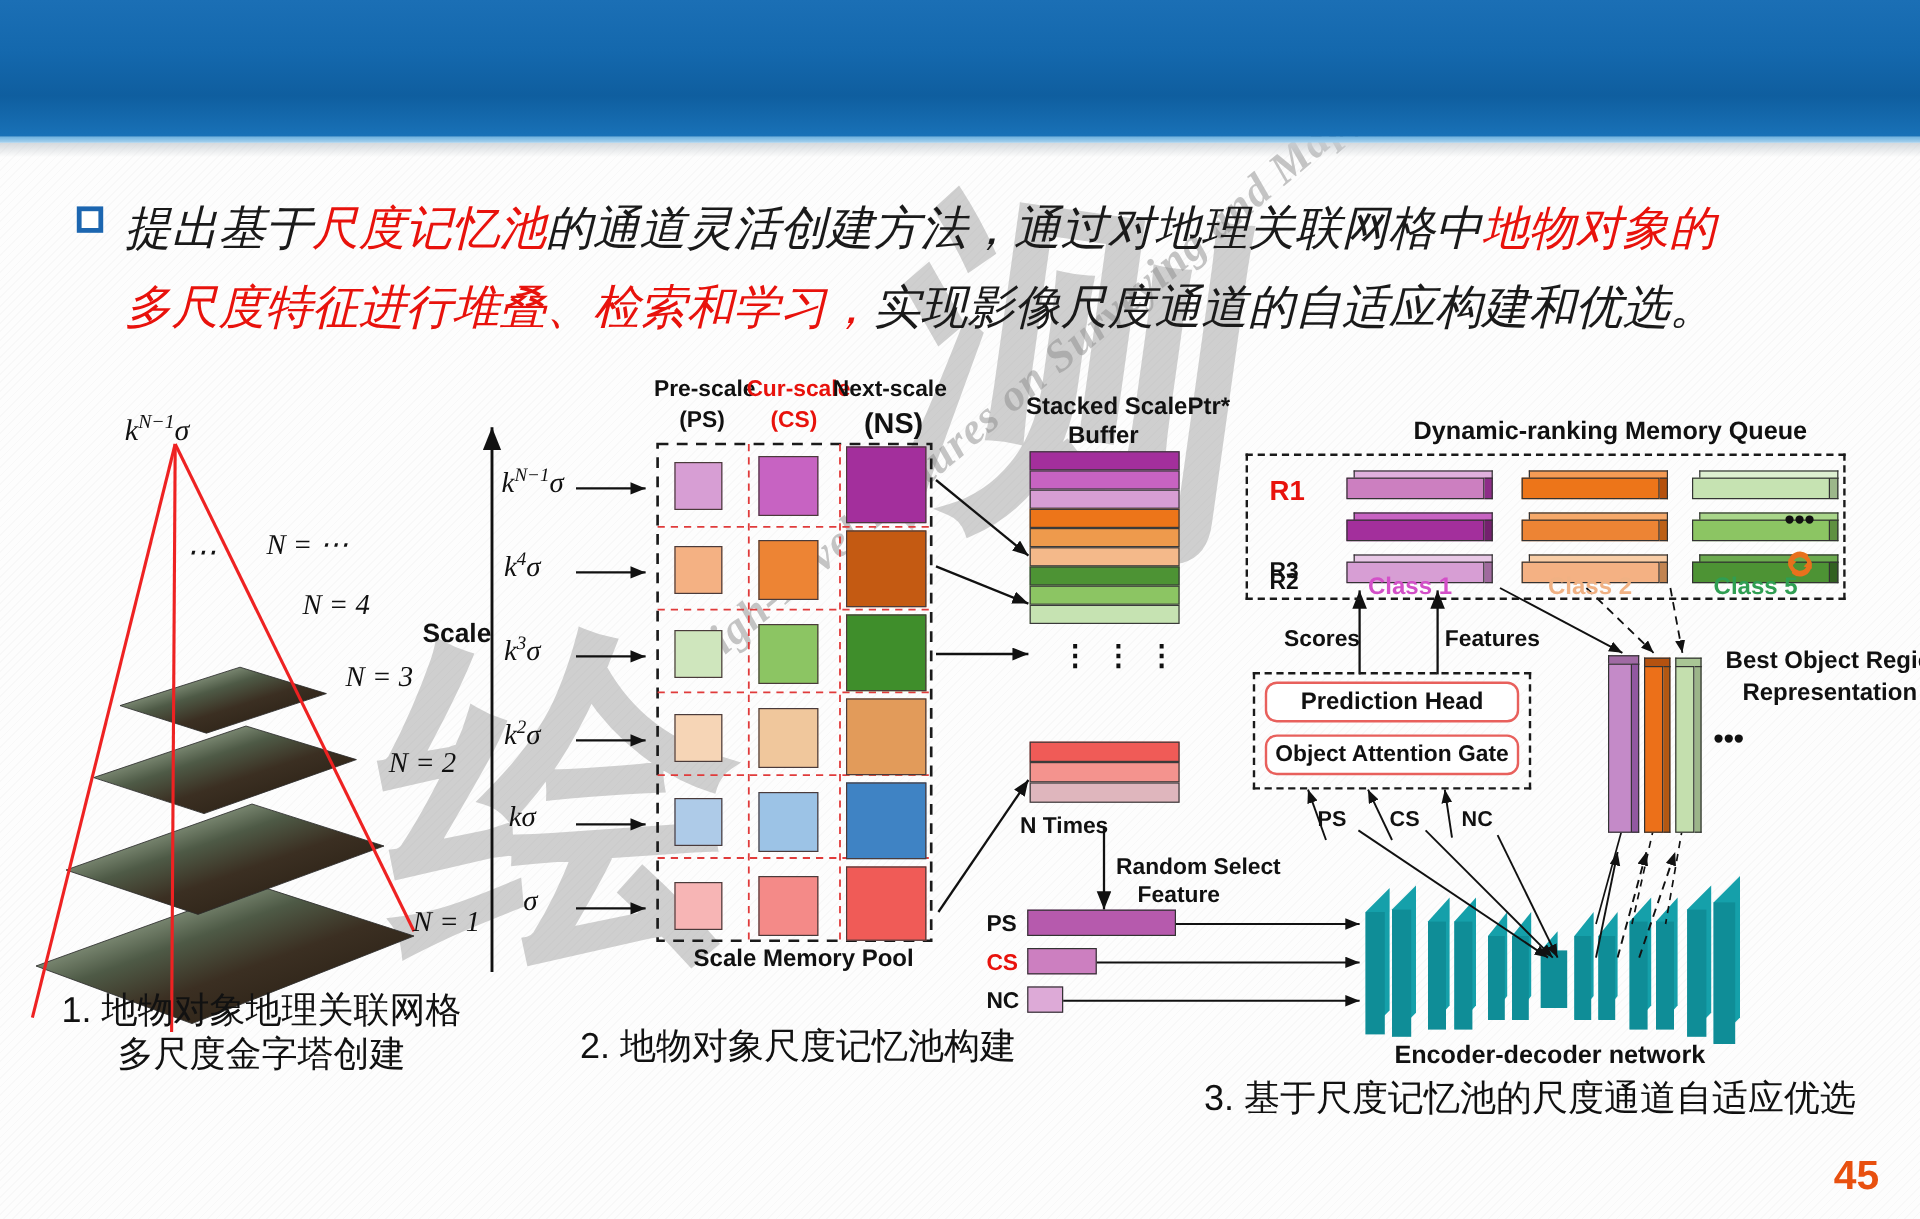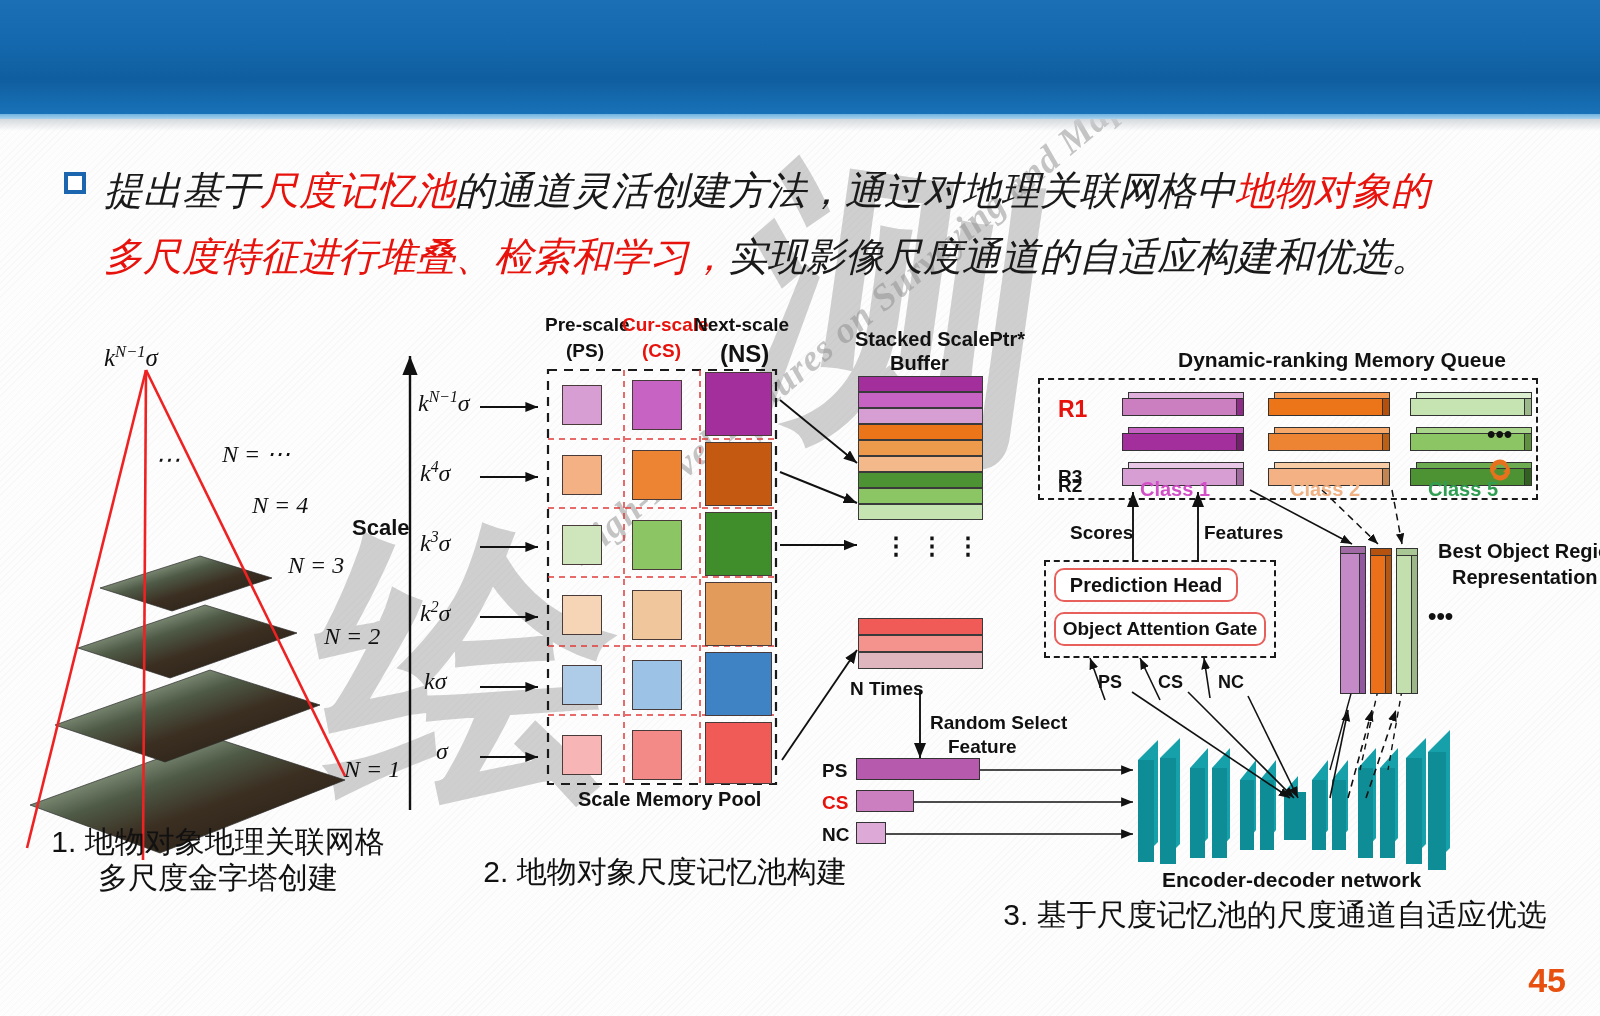--- a/index.html
+++ b/index.html
@@ -467,21 +467,21 @@
         <polygon points="5,11 12,13 6.5,18.5" fill="#e8711d"></polygon>
         <path d="M23,14 a8,8 0 1 1 -3,-6" fill="none" stroke="#e8711d" stroke-width="3.4" stroke-linecap="round"></path>
         <polygon points="25,19 18,17 23.5,11.5" fill="#e8711d"></polygon>
       </svg>
     </div>
 
     <div class="lbl" style="left:1070px; top:222px; font-size:19px;text-align:center;">Scores</div>
     <div class="lbl" style="left:1204px; top:222px; font-size:19px;">Features</div>
 
     <div class="dashbox" style="left:1044px; top:260px; width:232px; height:98px; border:2px dashed #1a1a1a;"></div>
-    <div class="roundbox" style="left:1054px; top:268px; width:184px; height:34px;">Prediction Head</div>
+    <div class="roundbox" style="left:1054px; top:268px; width:212px; height:34px;">Prediction Head</div>
     <div class="roundbox" style="left:1054px; top:312px; width:212px; height:34px; font-size:19px;">Object Attention Gate</div>
 
     <div class="lbl" style="left:1098px; top:372px; font-size:18px;">PS</div>
     <div class="lbl" style="left:1158px; top:372px; font-size:18px;">CS</div>
     <div class="lbl" style="left:1218px; top:372px; font-size:18px;">NC</div>
 
     <div class="vbar3d" style="left:1340px; top:246px; width:26px; height:148px;">
       <div class="top" style="background:#a06aa4;"></div>
         <div class="side" style="background:#9158a0;"></div>
         <div class="face" style="background:#c48ac8;"></div>

